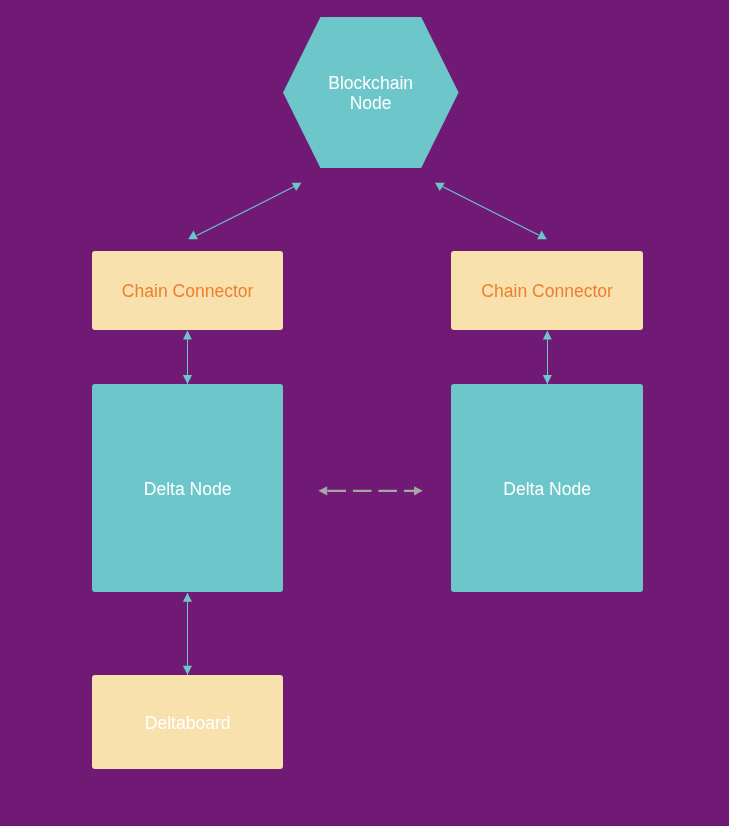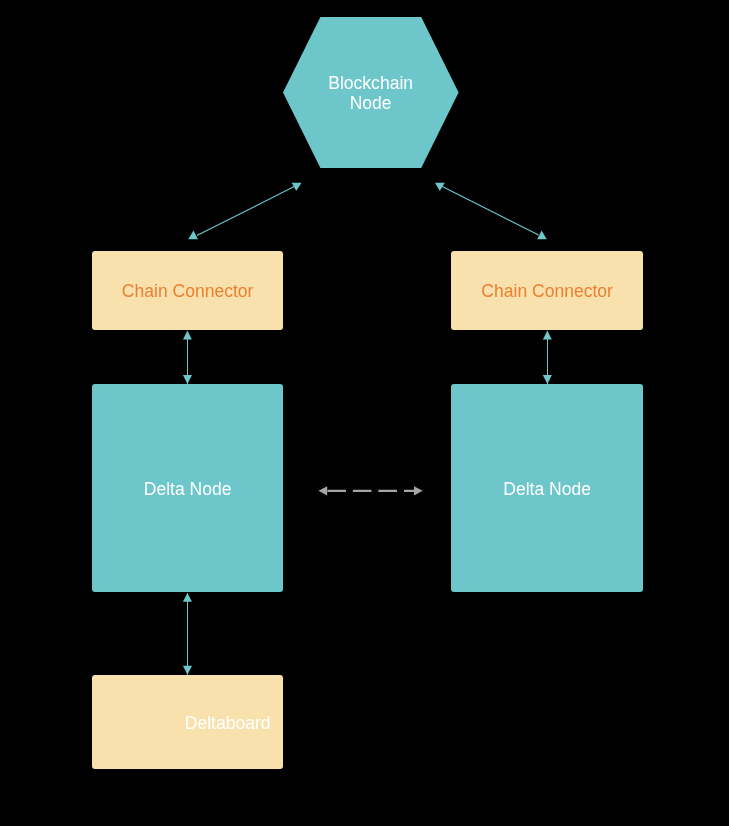--- a/index.html
+++ b/index.html
@@ -1,20 +1,20 @@
 <!DOCTYPE html>
 <html><head>
 <meta charset="utf-8">
 <title>Blockchain Node Architecture Diagram</title>
 <style>
   html,body{margin:0;padding:0;}
   body{width:729px;height:826px;background:#ffffff;overflow:hidden;
        font-family:"Liberation Sans",sans-serif;
        -webkit-font-smoothing:antialiased;}
-  #canvas{position:relative;width:729px;height:826px;background:#000000;}
+  #canvas{position:relative;width:729px;height:826px;background:#701a75;}
   svg.layer{position:absolute;left:0;top:0;width:729px;height:826px;pointer-events:none;}
   .node{position:absolute;box-sizing:border-box;}
   .label{position:absolute;left:0.3px;right:0;text-align:center;
          font-size:17.55px;line-height:20.2px;white-space:pre-line;
          letter-spacing:0px;}
 </style>
 </head>
 <body style="background: rgb(255, 255, 255);">
 
 <div id="canvas">
@@ -83,17 +83,17 @@
   </div>
 
   <div class="node" style="left:92px;top:384px;width:191px;height:208px;">
     <div class="label" style="top: 95px; color: rgb(255, 255, 255);">Delta Node</div>
   </div>
 
   <div class="node" style="left:451px;top:384px;width:192px;height:208px;">
     <div class="label" style="top: 95px; color: rgb(255, 255, 255);">Delta Node</div>
   </div>
 
-  <div class="node" style="left:92px;top:675px;width:191px;height:94px;margin-left:40px;">
+  <div class="node" style="left:92px;top:675px;width:191px;height:94px;">
     <div class="label" style="top: 38px; color: rgb(255, 255, 255);">Deltaboard</div>
   </div>
 
 </div>
 
 </body></html>

